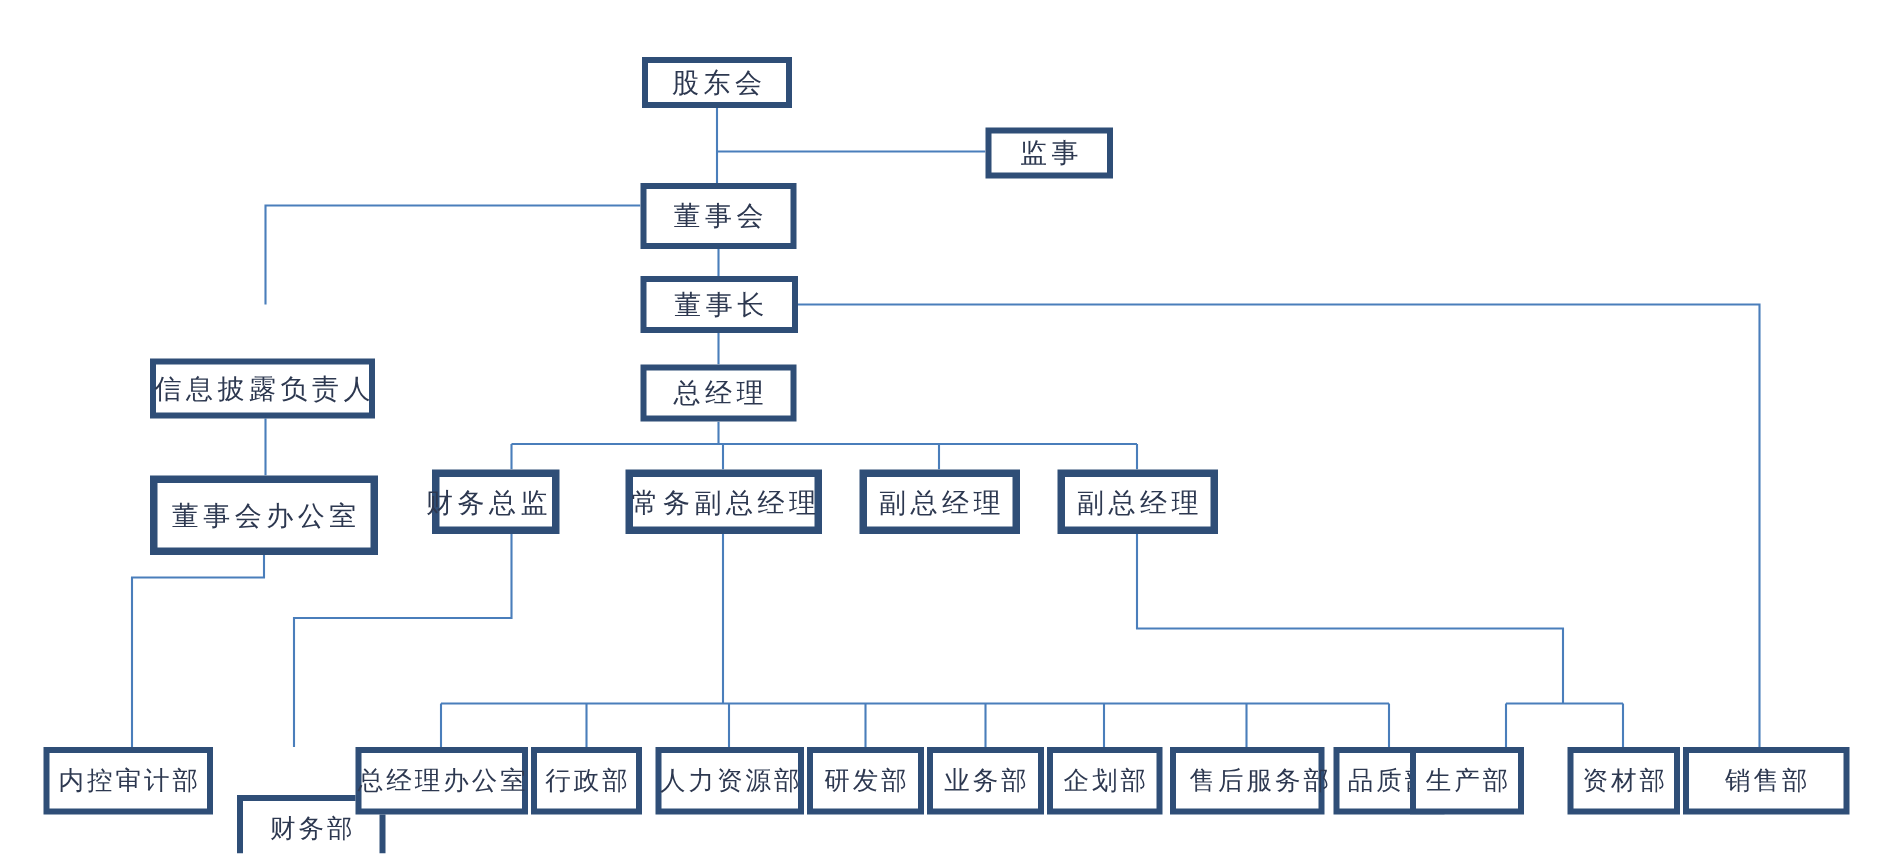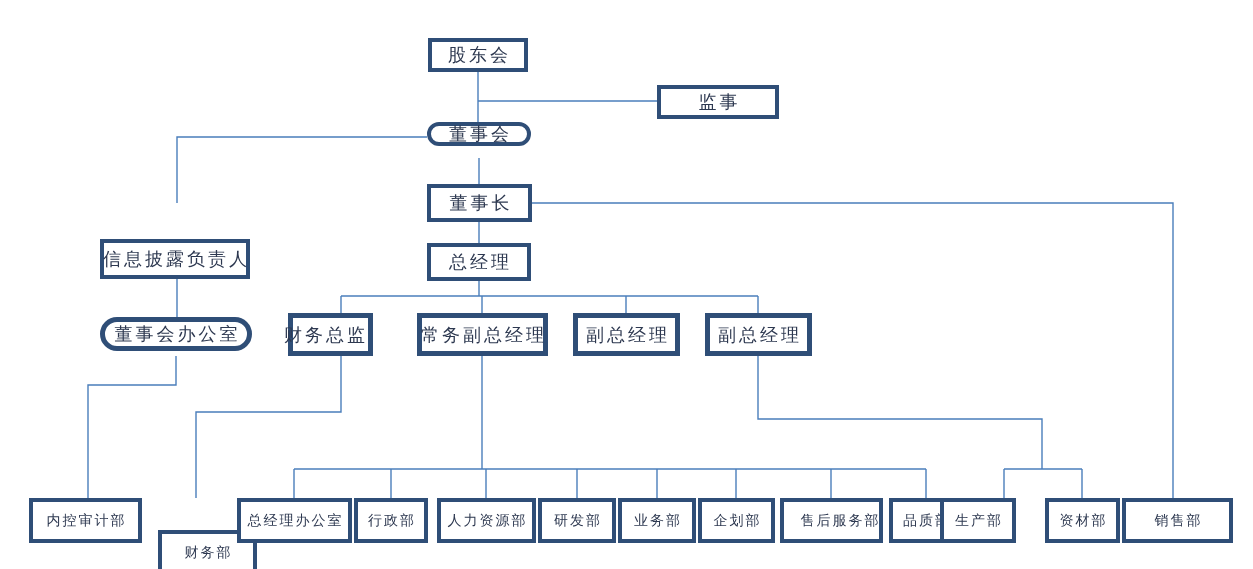--- a/index.html
+++ b/index.html
@@ -16,21 +16,21 @@
     position:absolute;
     box-sizing:border-box;
     background:#ffffff;
     border:4px solid var(--border,#2f4e77);
     display:flex;align-items:center;justify-content:center;
     color:var(--text,#2d3850);
     white-space:nowrap;
   }
   .node.mid{border-width:5px;}
   .node span{letter-spacing:3px;text-indent:3px;font-size:18px;}
-  .node.bottom span{letter-spacing:2px;text-indent:2px;font-size:14px;}
+  .node.bottom span{letter-spacing:2px;text-indent:2px;font-size:17px;}
 </style>
 </head>
 <body>
 
 <div class="canvas">
   <svg id="connector-svg" viewBox="0 0 1253 569">
       <polyline points="478,72 478,122"></polyline>
       <polyline points="478,101 657,101"></polyline>
       <polyline points="479,158 479,184"></polyline>
       <polyline points="427,137 177,137 177,203"></polyline>
@@ -57,36 +57,36 @@
       <polyline points="926,469 926,498"></polyline>
       <polyline points="758,356 758,419 1042,419 1042,469"></polyline>
       <polyline points="1004,469 1082,469"></polyline>
       <polyline points="1004,469 1004,498"></polyline>
       <polyline points="1082,469 1082,498"></polyline>
     </svg>
   <div id="nodes">
       <div class="node top" style="left: 428px; top: 38px; width: 100px; height: 34px;">
         <span>股东会</span>
       </div>
-      <div class="node top" style="left: 657px; top: 85px; width: 122px; height: 34px; font-family: Liberation Serif, serif;">
+      <div class="node top" style="left: 657px; top: 85px; width: 85px; height: 34px; font-family: Liberation Serif, serif;">
         <span>监事</span>
       </div>
-      <div class="node top" style="left: 427px; top: 122px; width: 104px; height: 24px; border-radius: 17px;">
+      <div class="node top" style="left: 427px; top: 122px; width: 104px; height: 44px;">
         <span>董事会</span>
       </div>
       <div class="node top" style="left: 427px; top: 184px; width: 105px; height: 38px;">
         <span>董事长</span>
       </div>
       <div class="node top" style="left: 427px; top: 243px; width: 104px; height: 38px;">
         <span>总经理</span>
       </div>
       <div class="node top" style="left: 100px; top: 203px; width: 150px; height: 40px; margin-top: 36px;">
         <span>信息披露负责人</span>
       </div>
-      <div class="node mid" style="left: 100px; top: 317px; width: 152px; height: 34px; border-radius: 17px;">
+      <div class="node mid" style="left: 100px; top: 317px; width: 152px; height: 53px;">
         <span>董事会办公室</span>
       </div>
       <div class="node mid" style="left: 288px; top: 313px; width: 85px; height: 43px; justify-content: flex-end;">
         <span>财务总监</span>
       </div>
       <div class="node mid" style="left: 417px; top: 313px; width: 131px; height: 43px;">
         <span>常务副总经理</span>
       </div>
       <div class="node mid" style="left: 573px; top: 313px; width: 107px; height: 43px;">
         <span>副总经理</span>

